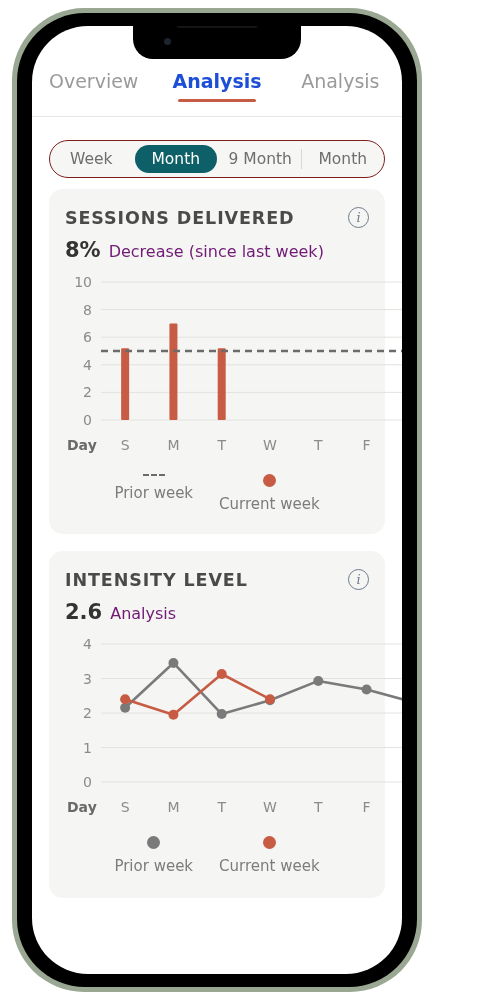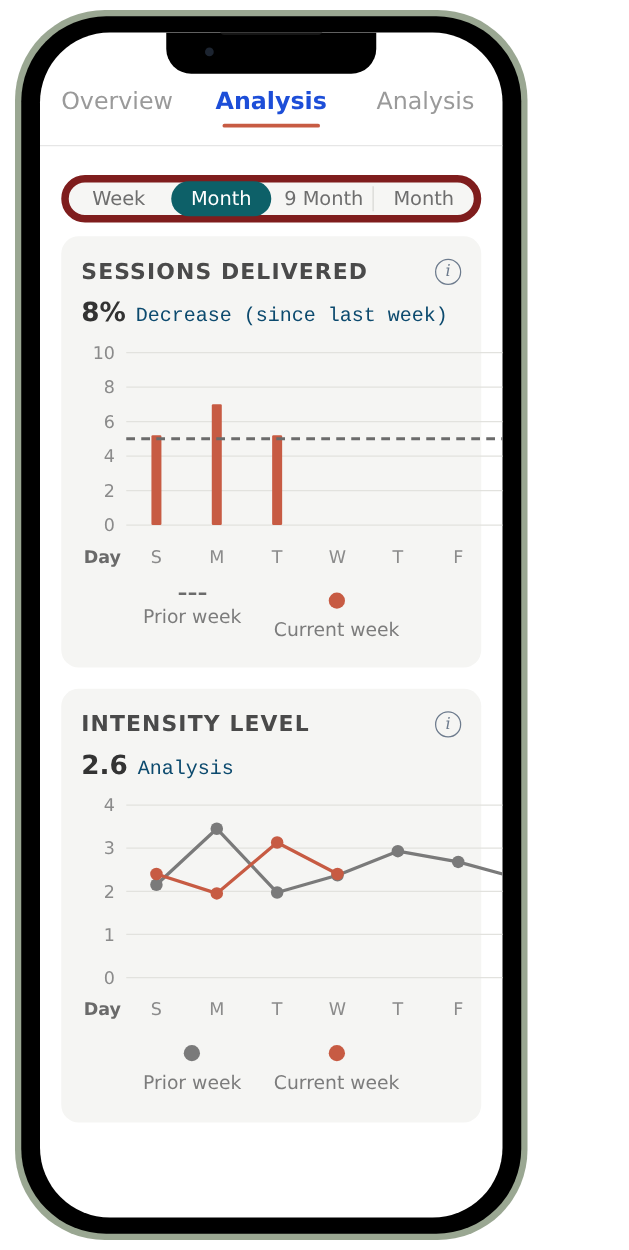--- a/index.html
+++ b/index.html
@@ -110,21 +110,21 @@
   }
 
   
   #segmented {
     position: absolute;
     top: 114px;
     left: 17px;
     right: 17px;
     height: 38px;
     background: #f6f6f4;
-    border: 6px solid #7f1d1d;
+    border: 1px solid #7f1d1d;
     border-radius: 19px;
     display: flex;
     align-items: center;
     box-sizing: border-box;
   }
   .seg {
     flex: 1;
     text-align: center;
     font-size: 15.5px;
     color: #6e6e6e;
@@ -194,22 +194,21 @@
     align-items: baseline;
     gap: 8px;
   }
   .sub-value {
     font-size: 21px;
     font-weight: bold;
     color: #333333;
   }
   .sub-label {
     font-size: 16px;
-    color: #0c4a6e;
-    font-family: Liberation Mono, monospace;
+    color: #701a75;
   }
 
   
   .plot-wrap {
     position: relative;
     margin-top: 12px;
     height: 190px;
   }
   .plot-svg { display: block; }
 

